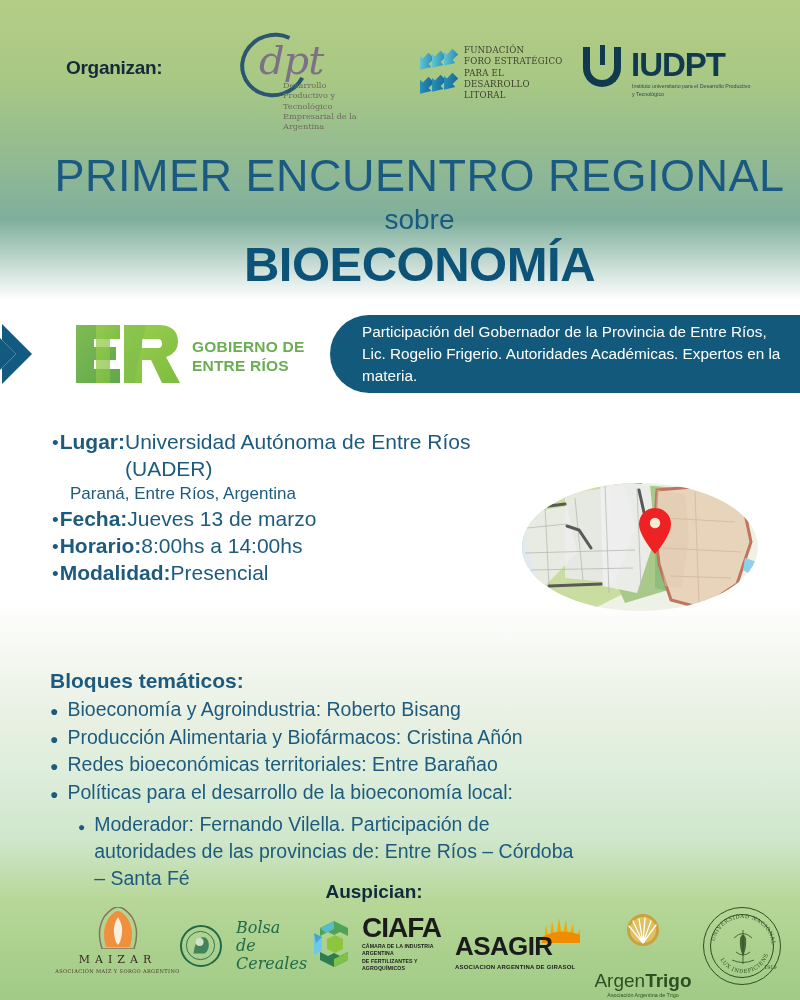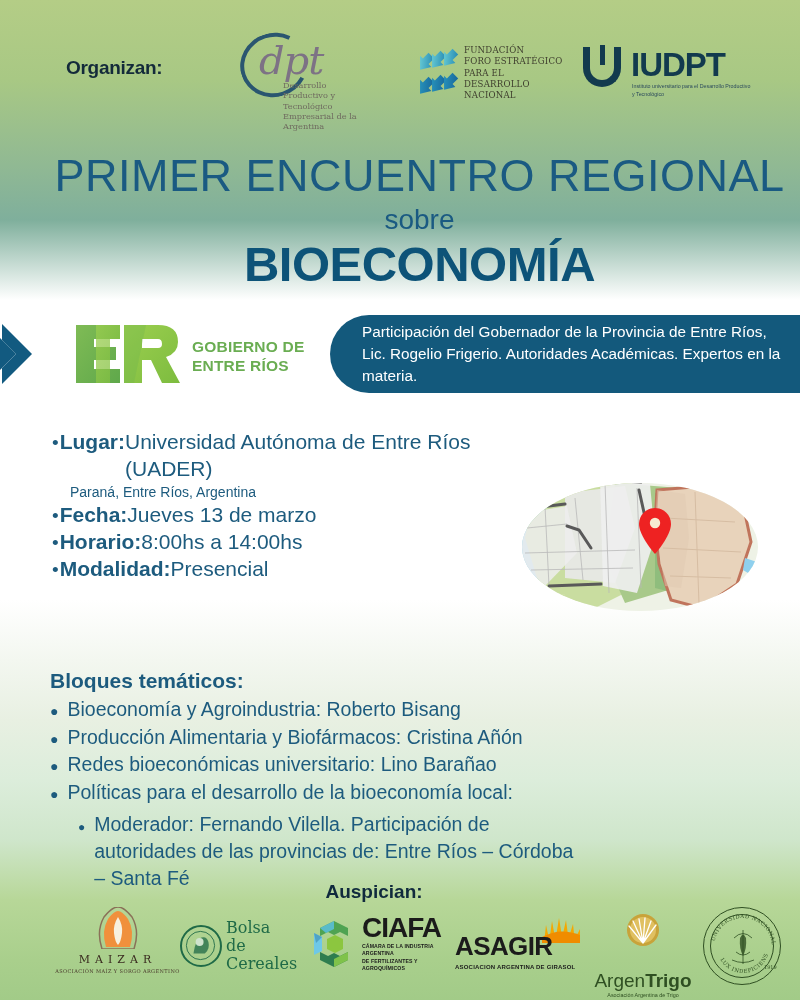--- a/index.html
+++ b/index.html
@@ -128,21 +128,21 @@
 
   
   .details { position: absolute; left: 52px; top: 428px; width: 470px; color: #1d5b7e; }
   .detail-line {
     font-size: 21px; line-height: 1.30; color: #1d5b7e;
     display: flex; align-items: baseline;
   }
   .detail-bullet { font-size: 19px; line-height: 1; margin-right: 1px; }
   .detail-key { font-weight: bold; white-space: pre; }
   .detail-val { font-weight: normal; }
-  .detail-cont { font-size: 14px; line-height: 1.30; padding-left: 18px; }
+  .detail-cont { font-size: 17px; line-height: 1.30; padding-left: 18px; }
 
   
   .map { position: absolute; left: 505px; top: 468px; width: 290px; height: 158px; }
 
   
   .blocks { position: absolute; left: 50px; top: 628px; width: 600px; color: #1d5b7e; margin-top: 41px; }
   .blocks-title { font-size: 21px; font-weight: bold; color: #1d5b7e; margin-bottom: 3px; }
   .block-item {
     font-size: 19.5px; line-height: 1.42; color: #1d5b7e;
     display: flex; align-items: baseline;
@@ -178,21 +178,21 @@
   }
 
   
   .sp-bolsa { left: 180px; top: 14px; width: 130px; display: flex; align-items: center; }
   .bolsa-seal {
     width: 42px; height: 42px; border-radius: 50%;
     border: 2.5px solid #1f6a47; position: relative; flex: 0 0 auto;
   }
   .bolsa-word {
     font-family: "DejaVu Serif", serif; font-size: 16px; color: #1f6a47;
-    line-height: 1.12; text-align: left; margin-left: 4px;
+    line-height: 1.12; text-align: left; margin-left: 14px; font-style: italic;
   }
 
   
   .sp-ciafa { left: 310px; top: 10px; width: 145px; display: flex; align-items: center; }
   .ciafa-mark { width: 48px; height: 50px; flex: 0 0 auto; }
   .ciafa-txt { text-align: left; margin-left: 4px; }
   .ciafa-word { font-size: 28px; font-weight: bold; color: #1b1b1b; letter-spacing: -1px; line-height: 0.95; }
   .ciafa-sub { font-size: 5.2px; font-weight: bold; color: #1b1b1b; line-height: 1.4; letter-spacing: 0.1px; margin-top: 1px; }
 
   
@@ -260,21 +260,21 @@
           <path d="M2 44 L12 34 L12 38 L20 38 L20 46 L12 46 L12 50 Z" fill="url(#fg2)" transform="rotate(-45 11 42)"></path>
           <path d="M14 42 L24 32 L24 36 L32 36 L32 44 L24 44 L24 48 Z" fill="url(#fg2)" transform="rotate(-45 23 40)"></path>
           <path d="M26 40 L36 30 L36 34 L44 34 L44 42 L36 42 L36 46 Z" fill="url(#fg2)" transform="rotate(-45 35 38)"></path>
         </g>
       </svg>
       <div class="foro-text">
         <div>FUNDACIÓN</div>
         <div>FORO ESTRATÉGICO</div>
         <div>PARA EL</div>
         <div>DESARROLLO</div>
-        <div>NACIONAL</div>
+        <div>LITORAL</div>
       </div>
     </div>
 
     <div class="logo-iudpt">
       <div class="iudpt-u"></div>
       <div class="iudpt-word">IUDPT</div>
       <div class="iudpt-sub">Instituto universitario para el Desarrollo Productivo y Tecnológico</div>
     </div>
   </div>
 
@@ -395,21 +395,21 @@
     <div class="block-item">
       <span class="block-dot">●</span>
       <span>Bioeconomía y Agroindustria: Roberto Bisang</span>
     </div>
     <div class="block-item">
       <span class="block-dot">●</span>
       <span>Producción Alimentaria y Biofármacos: Cristina Añón</span>
     </div>
     <div class="block-item">
       <span class="block-dot">●</span>
-      <span>Redes bioeconómicas universitario: Lino Barañao</span>
+      <span>Redes bioeconómicas territoriales: Entre Barañao</span>
     </div>
     <div class="block-item">
       <span class="block-dot">●</span>
       <span>Políticas para el desarrollo de la bioeconomía local:</span>
     </div>
 
     <div class="sub-item">
       <span class="sub-dot">●</span>
       <span class="sub-text">Moderador: Fernando Vilella. Participación de autoridades de las provincias de: Entre Ríos – Córdoba – Santa Fé</span>
     </div>

